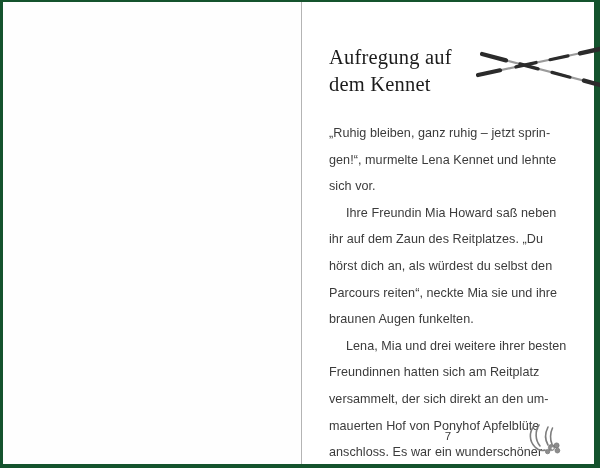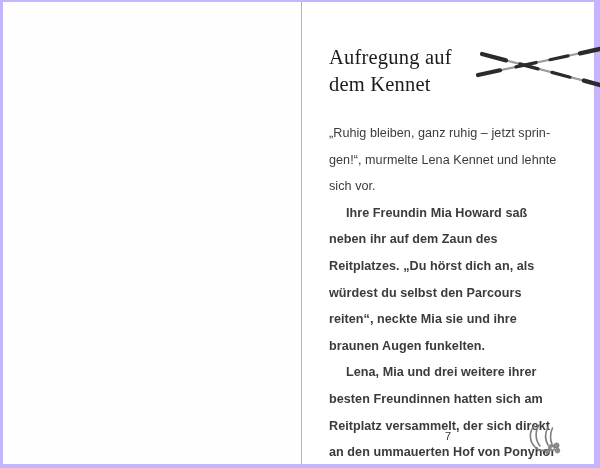--- a/index.html
+++ b/index.html
@@ -4,21 +4,21 @@
 <style>
   html, body {
     margin: 0;
     padding: 0;
     background: #ffffff;
   }
   .page-spread {
     position: relative;
     width: 600px;
     height: 468px;
-    background: #c4b5fd;
+    background: #14532d;
     overflow: hidden;
     font-family: "Liberation Sans", sans-serif;
   }
   
   .spread-frame {
     position: absolute;
     left: 3px;
     top: 2px;
     width: 591px;
     height: 462px;
@@ -85,21 +85,20 @@
     font-size: 12.6px;
     line-height: 26.6px;
     color: #3b3b3b;
     letter-spacing: 0.05px;
   }
   .body-text p {
     margin: 0;
   }
   .body-text p.indented {
     text-indent: 17px;
-    font-weight: bold;
   }
 
   
   .page-number {
     position: absolute;
     left: 0;
     top: 428px;
     width: 292px;
     text-align: center;
     font-size: 11.5px;

